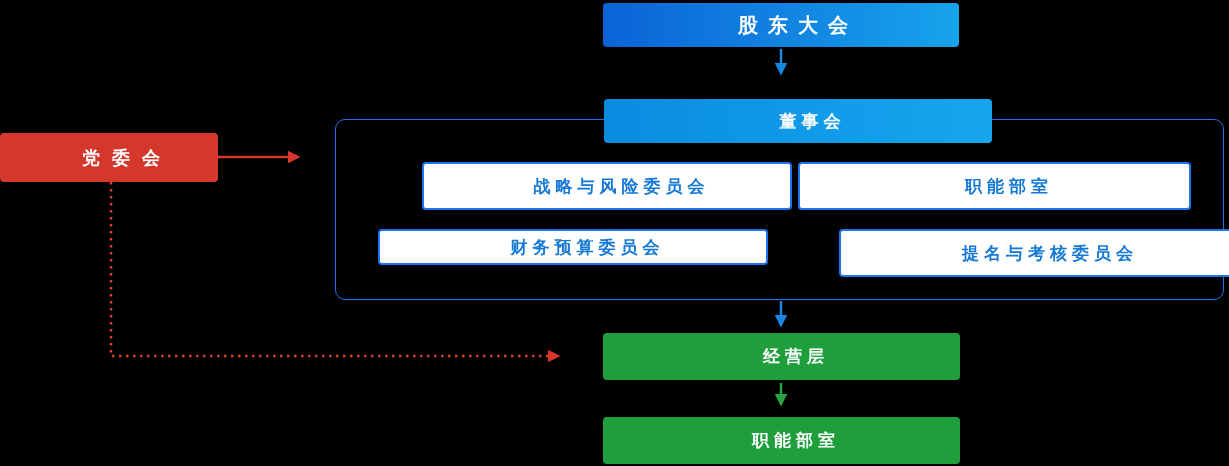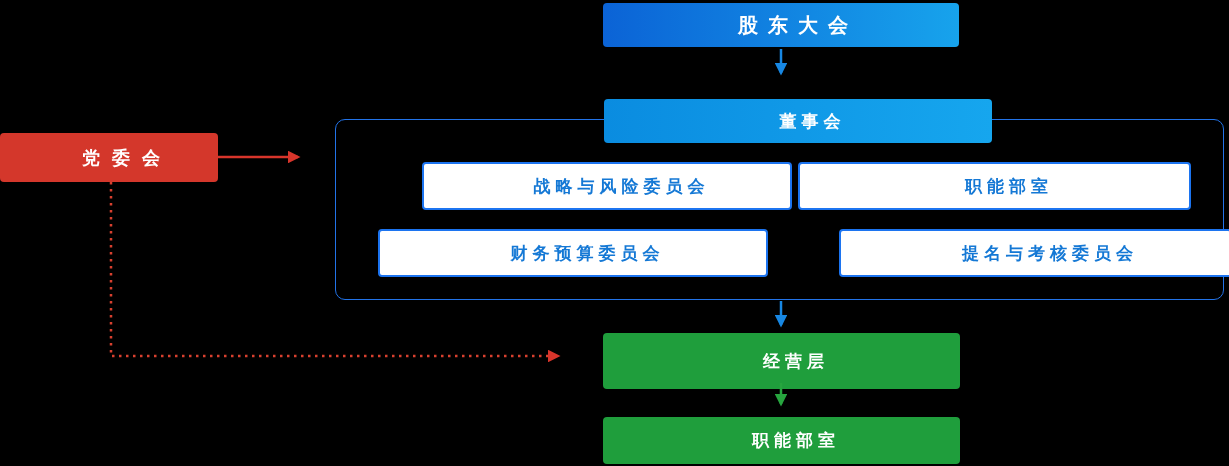--- a/index.html
+++ b/index.html
@@ -48,29 +48,29 @@
   
   .node-committee {
     background: #ffffff;
     border: 2px solid #1c74f0;
     color: #1478d5; font-size: 17px; font-weight: bold;
     letter-spacing: 5px; text-indent: 5px;
     z-index: 2;
   }
   .node-committee-1 { left: 378px; top: 162px; width: 370px; height: 48px; margin-left: 44px; }
   .node-committee-2 { left: 798px; top: 162px; width: 393px; height: 48px; }
-  .node-committee-3 { left: 378px; top: 229px; width: 390px; height: 48px; }
+  .node-committee-3 { left: 378px; top: 229px; width: 390px; height: 36px; }
   .node-committee-4 { left: 798px; top: 229px; width: 393px; height: 48px; margin-left: 41px; }
   
   .node-green {
     background: #1f9e3c;
     color: #ffffff; font-size: 17px; font-weight: 600;
     letter-spacing: 5px; text-indent: 5px;
   }
-  .node-management  { left: 603px; top: 333px; width: 357px; height: 56px; }
+  .node-management  { left: 603px; top: 333px; width: 357px; height: 47px; }
   .node-departments { left: 603px; top: 417px; width: 357px; height: 47px; text-align: right; }
   
   .node-party {
     left: 0px; top: 133px; width: 218px; height: 49px;
     background: #d4372b;
     color: #ffffff; font-size: 18px; font-weight: bold;
     letter-spacing: 12px; text-indent: 12px;
   }
   
   .edges-svg {

